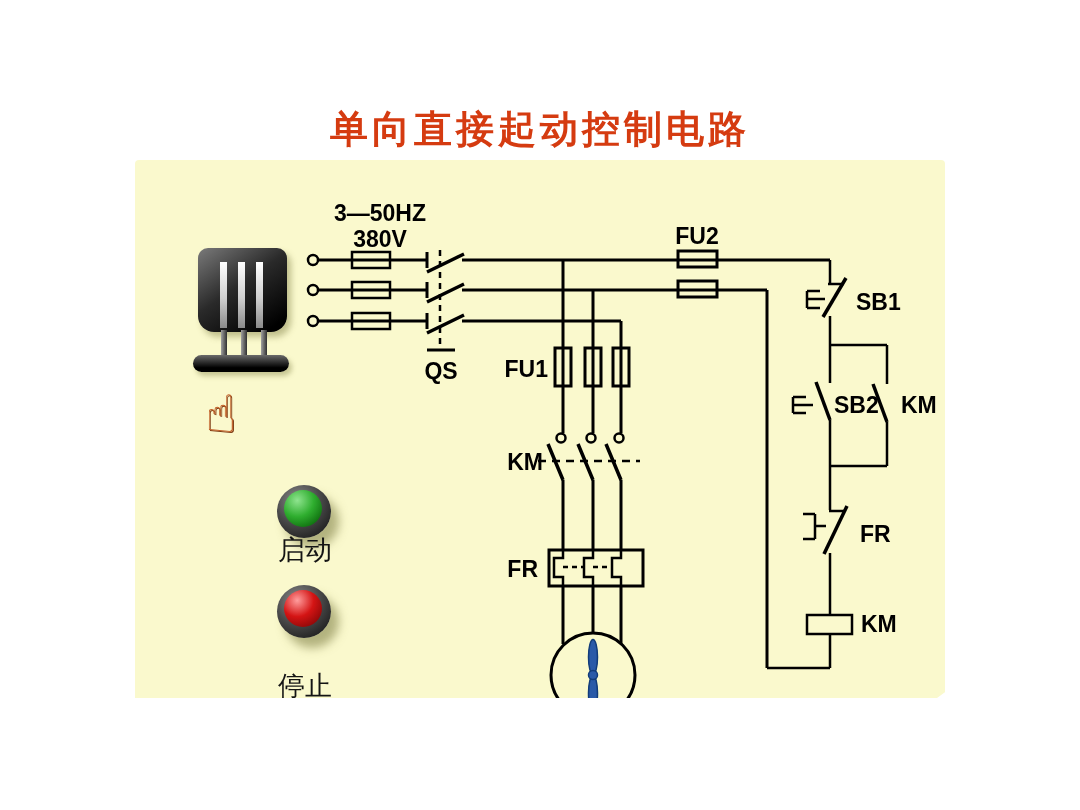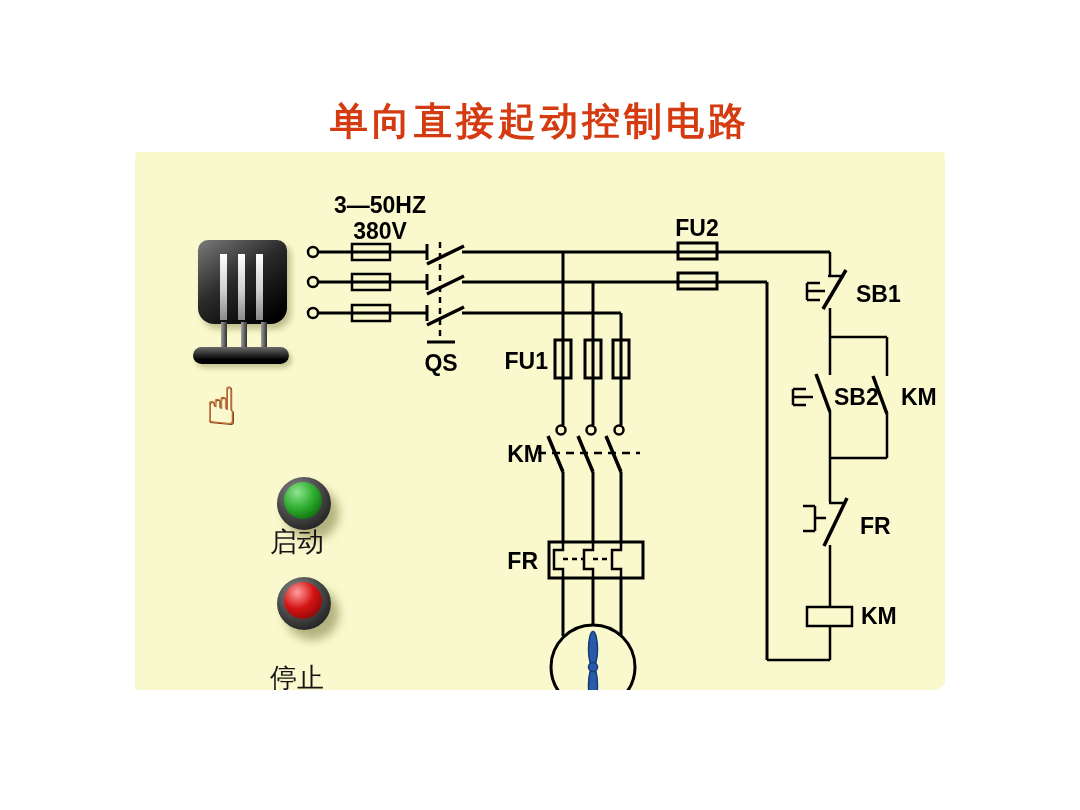--- a/index.html
+++ b/index.html
@@ -1,17 +1,17 @@
 <!DOCTYPE html>
 <html><head>
 <meta charset="utf-8">
 <style>
   html,body{margin:0;padding:0;background:#fff;}
   .stage{position:relative;width:1080px;height:690px;background:#ffffff;overflow:hidden;
-         font-family:"Liberation Sans",sans-serif;}
+         font-family:"Liberation Sans",sans-serif;margin-top:8px;}
   .panel{position:absolute;left:135px;top:152px;width:810px;height:590px;
          background:#faf9cd;border-radius:4px;}
   .title{position:absolute;left:0;top:96px;width:1080px;text-align:center;
          font-family:"Liberation Serif","DejaVu Serif",serif;font-weight:bold;
          font-size:38px;letter-spacing:4px;color:#d53b10;}
   .circuit-svg{position:absolute;left:0;top:0;width:1080px;height:810px;}
   svg text{font-family:"Liberation Sans","DejaVu Sans",sans-serif;font-weight:bold;
            font-size:23px;fill:#000;}
   
   .knife{position:absolute;left:193px;top:240px;width:100px;height:126px;}
@@ -28,21 +28,21 @@
                box-shadow:3px 4px 5px rgba(120,120,60,.4);}
   .hand{position:absolute;left:205px;top:380px;font-size:52px;line-height:1;
         color:#c2622a;text-shadow:1px 1px 0 #7c3a12;
         font-family:"DejaVu Sans",sans-serif;}
   .pushbtn{position:absolute;width:54px;height:53px;border-radius:50%;
         background:radial-gradient(circle at 38% 30%,#8f8f8f,#4a4a4a 45%,#1c1c1c 85%);
         box-shadow:8px 10px 10px rgba(110,110,50,.5);}
   .pushbtn .dome{position:absolute;left:7px;top:5px;width:38px;height:37px;border-radius:50%;}
   .dome.green{background:radial-gradient(circle at 35% 28%,#8fe48f,#2fae2f 45%,#107110 80%,#084d08);}
   .dome.red{background:radial-gradient(circle at 35% 28%,#ff9d9d,#d41414 45%,#8d0808 82%,#5e0404);}
-  .btn-label{position:absolute;width:70px;text-align:left;font-size:27px;color:#141414;
+  .btn-label{position:absolute;width:70px;text-align:center;font-size:27px;color:#141414;
         font-family:Liberation Sans, sans-serif;}
   .torn{position:absolute;background:#fff;}
   .watermark{position:absolute;right:16px;top:760px;font-size:30px;font-weight:bold;
         letter-spacing:2px;color:#b3b3b3;
         text-shadow:1px 1px 0 #ffffff,2px 2px 2px #f2f2f2;}
 </style>
 </head>
 <body>
 
 <div class="stage">

